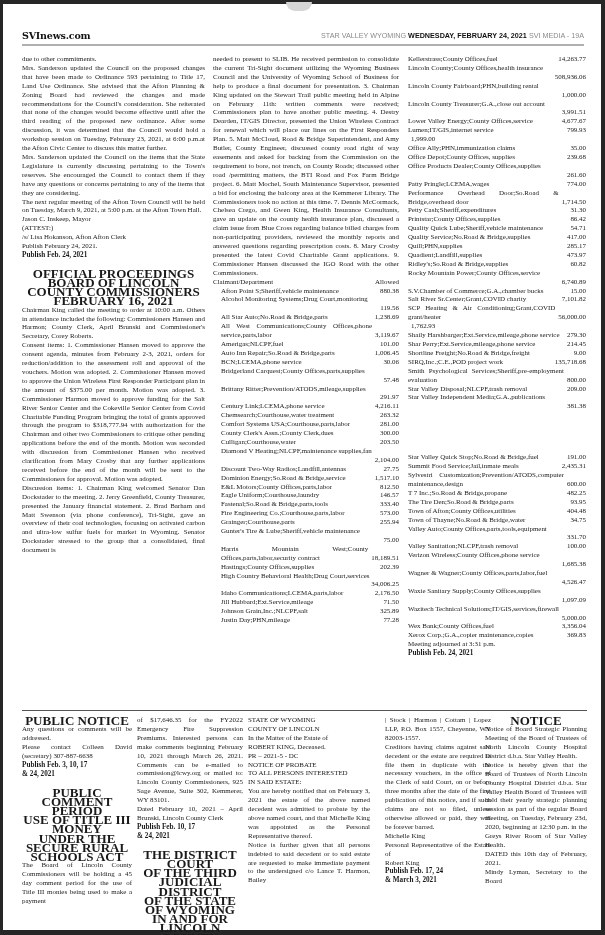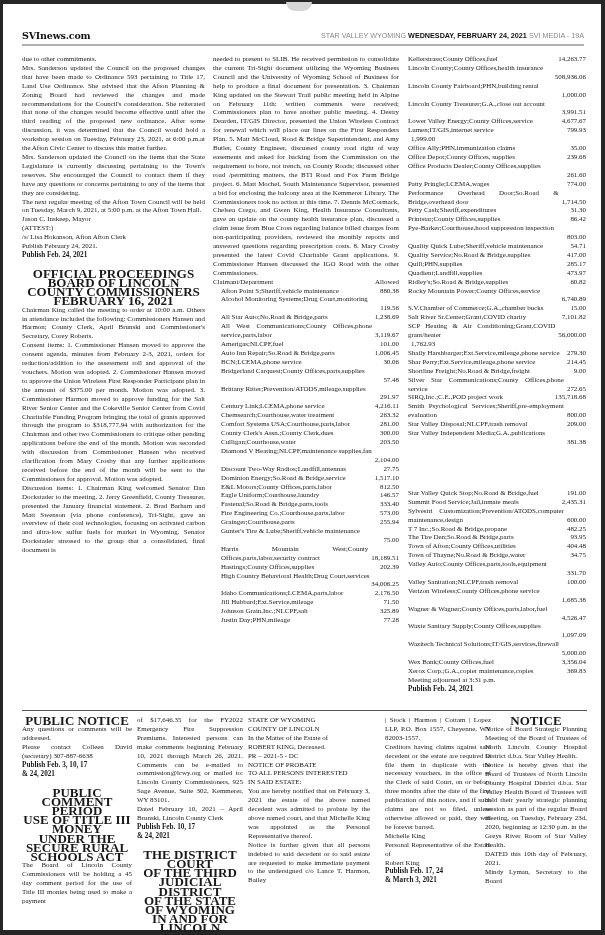--- a/index.html
+++ b/index.html
@@ -245,24 +245,20 @@
           <span class="amt" style="align-self: flex-end;">1,714.50</span>
         </div>
         <div class="row">
           <span style="text-align: justify;">Petty Cash;Sheriff,expenditures</span>
           <span class="amt" style="align-self: flex-end;">31.30</span>
         </div>
         <div class="row">
           <span style="text-align: justify;">Printstar;County Offices,supplies</span>
           <span class="amt" style="align-self: flex-end;">86.42</span>
         </div>
-        <div>
-          <div>Pye-Barker;Courthouse,hood suppression inspection</div>
-          <div class="amtr">803.00</div>
-        </div>
         <div class="row">
           <span style="text-align: justify;">Quality Quick Lube;Sheriff,vehicle maintenance</span>
           <span class="amt" style="align-self: flex-end;">54.71</span>
         </div>
         <div class="row">
           <span style="text-align: justify;">Quality Service;No.Road &amp; Bridge,supplies</span>
           <span class="amt" style="align-self: flex-end;">417.00</span>
         </div>
         <div class="row">
           <span style="text-align: justify;">Quill;PHN,supplies</span>
@@ -299,24 +295,20 @@
           <span style="text-align: justify;">Shaily Harshbarger;Ext.Service,mileage,phone service</span>
           <span class="amt" style="align-self: flex-end;">279.30</span>
         </div>
         <div class="row">
           <span style="text-align: justify;">Shar Perry;Ext.Service,mileage,phone service</span>
           <span class="amt" style="align-self: flex-end;">214.45</span>
         </div>
         <div class="row">
           <span style="text-align: justify;">Shortline Freight;No.Road &amp; Bridge,freight</span>
           <span class="amt" style="align-self: flex-end;">9.00</span>
-        </div>
-        <div class="row">
-          <span style="text-align: justify;">Silver Star Communications;County Offices,phone service</span>
-          <span class="amt" style="align-self: flex-end;">272.65</span>
         </div>
         <div class="row">
           <span style="text-align: justify;">SIRQ,Inc.;C.E.,POD project work</span>
           <span class="amt" style="align-self: flex-end;">135,718.68</span>
         </div>
         <div class="row">
           <span style="text-align: justify;">Smith Psychological Services;Sheriff,pre-employment evaluation</span>
           <span class="amt" style="align-self: flex-end;">800.00</span>
         </div>
         <div class="row">

